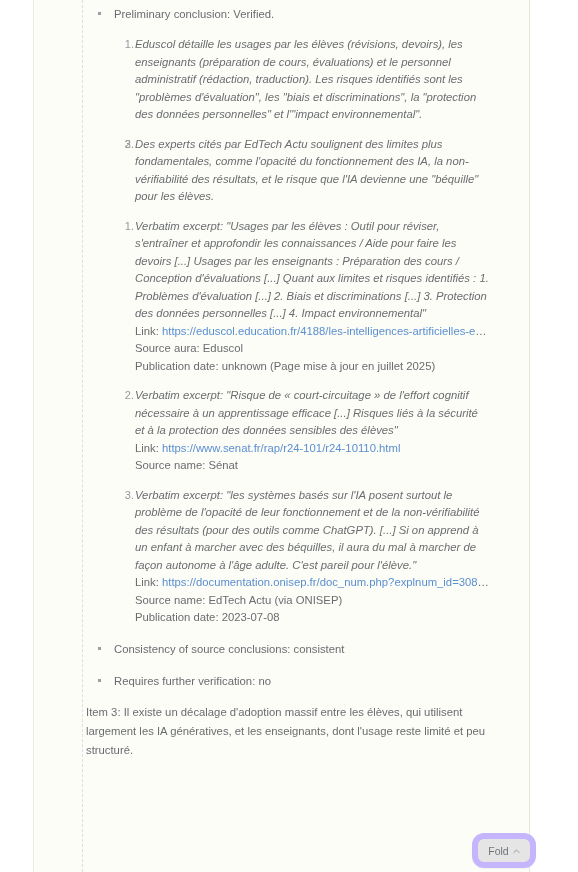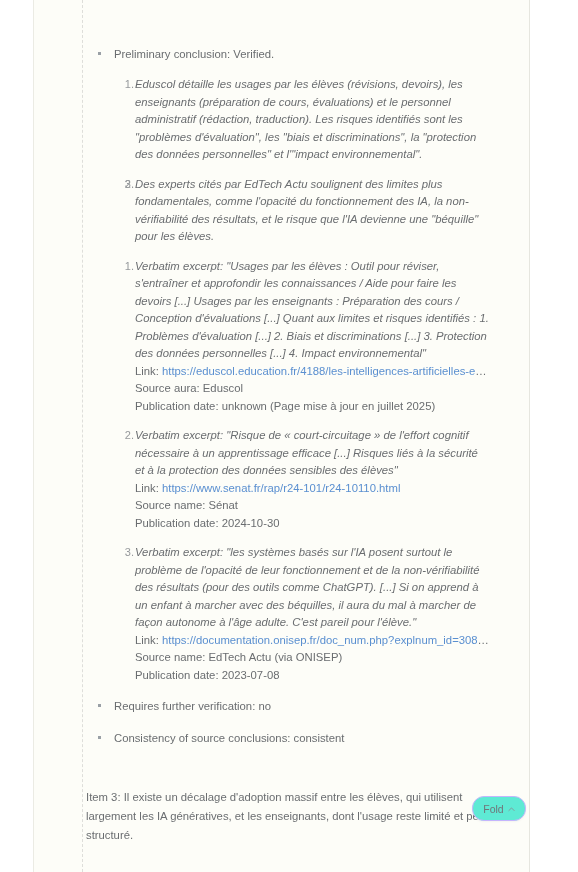--- a/index.html
+++ b/index.html
@@ -56,21 +56,20 @@
     left: 0;
     top: 0;
     right: 0;
     bottom: 0;
     padding: 0;
   }
 
   
   .block {
     position: relative;
-    margin-top: 40px;
   }
 
   
   .bullet-row {
     position: relative;
     padding-left: 80px;   
     padding-right: 26px;
     min-height: 20px;
     line-height: 20px;
     margin: 0 0 12px 0;
@@ -139,26 +138,26 @@
     font-size: 11.3px;
     color: #6a6d70;
   }
 
   .spacer-sm { height: 4px; }
 
   
   .fold-btn {
     position: absolute;
     left: 472px;
-    top: 796px;
+    top: 833px;
     width: 52px;
     height: 23px;
-    border: 1px solid #c4b5fd;
+    border: 6px solid #c4b5fd;
     border-radius: 12px;
-    background: #5eead4;
+    background: #e5e5e5;
     color: #70757a;
     font-size: 10.5px;
     display: flex;
     align-items: center;
     justify-content: center;
     gap: 4px;
     box-shadow: 0 1px 2px rgba(0,0,0,0.04);
     cursor: pointer;
     user-select: none;
     z-index: 20;
@@ -214,37 +213,36 @@
             <span class="meta-line">Source aura: Eduscol</span>
             <span class="meta-line">Publication date: unknown (Page mise à jour en juillet 2025)</span>
           </li>
 
           <li class="num-item">
             <span class="marker">2.</span>
             <span class="body">Verbatim excerpt: "Risque de « court-circuitage » de l'effort cognitif nécessaire à un apprentissage efficace [...] Risques liés à la sécurité et à la protection des données sensibles des élèves"</span>
             <span class="meta-line"><span>Link:</span>
               <a class="link" href="#">https://www.senat.fr/rap/r24-101/r24-10110.html</a></span>
             <span class="meta-line">Source name: Sénat</span>
-            <span class="meta-line">Publication date: 2024-10-30</span>
           </li>
 
           <li class="num-item">
             <span class="marker">3.</span>
             <span class="body">Verbatim excerpt: "les systèmes basés sur l'IA posent surtout le problème de l'opacité de leur fonctionnement et de la non-vérifiabilité des résultats (pour des outils comme ChatGPT). [...] Si on apprend à un enfant à marcher avec des béquilles, il aura du mal à marcher de façon autonome à l'âge adulte. C'est pareil pour l'élève."</span>
             <span class="meta-line"><span>Link:</span>
               <a class="link" href="#">https://documentation.onisep.fr/doc_num.php?explnum_id=30829</a></span>
             <span class="meta-line">Source name: EdTech Actu (via ONISEP)</span>
             <span class="meta-line">Publication date: 2023-07-08</span>
           </li>
 
         </ol>
 
+        <div class="bullet-row">Consistency of source conclusions: consistent</div>
+
         <div class="bullet-row">Requires further verification: no</div>
-
-        <div class="bullet-row">Consistency of source conclusions: consistent</div>
 
       </div>
 
       <div class="block">
 
         <div class="para">Item 3: Il existe un décalage d'adoption massif entre les élèves, qui utilisent largement les IA génératives, et les enseignants, dont l'usage reste limité et peu structuré.</div>
 
       </div>
 
     </div>

